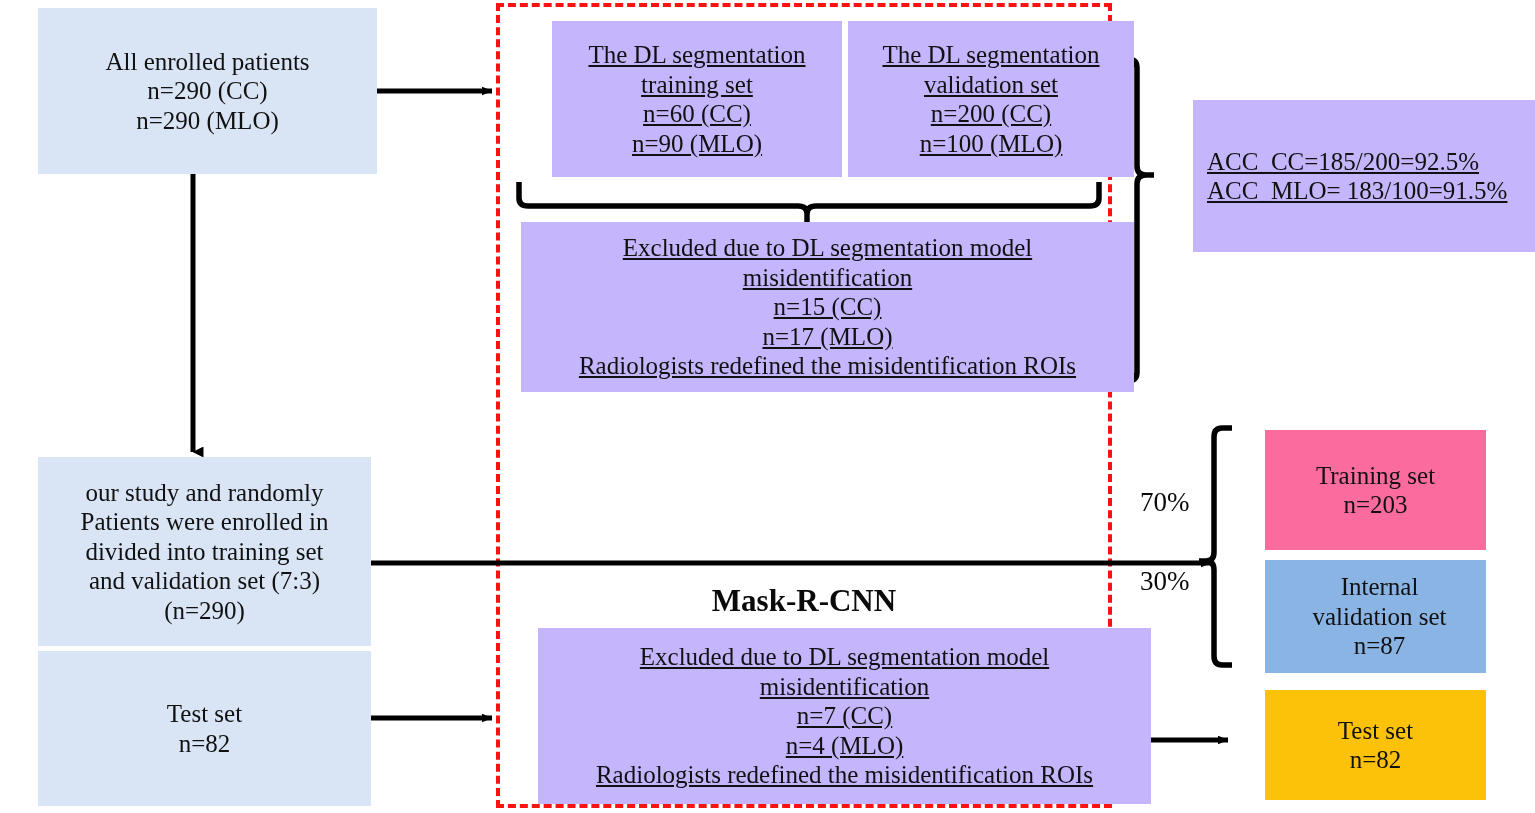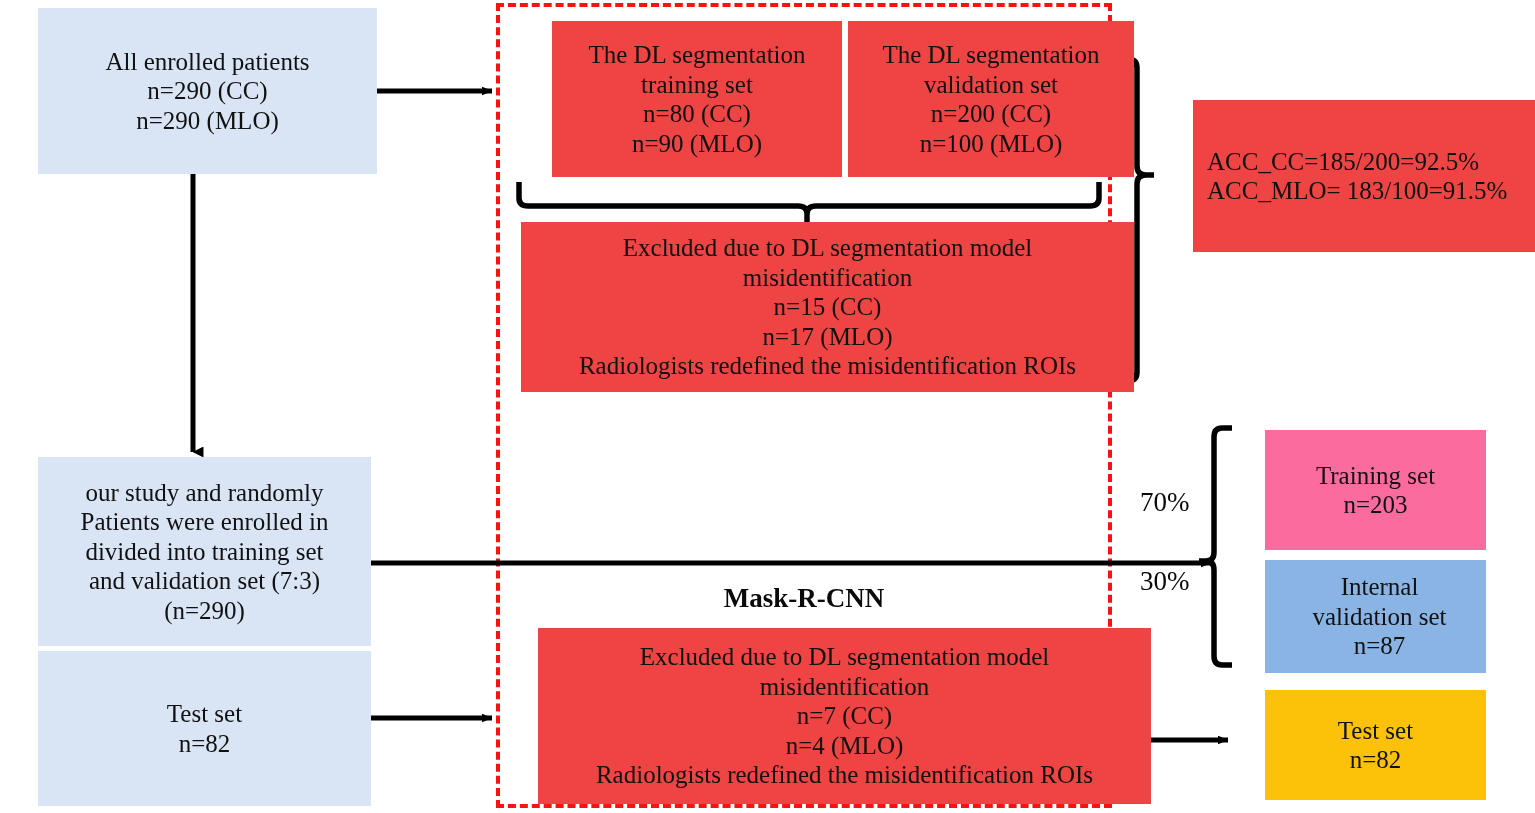--- a/index.html
+++ b/index.html
@@ -21,37 +21,37 @@
     text-align:center;
     line-height:1.18;
     font-size:25px;
     white-space:pre-line;
     color:#111;
     margin-left:32px;
   }
   .box .ln{display:block;width:100%;}
 
   .blue{background:#d9e5f5;}
-  .green{background:#ef4444;}
+  .green{background:#c4b5fd;text-decoration:underline;}
   .pink{background:#fb6b9e;}
   .midblue{background:#8ab4e4;}
   .orange{background:#fcc20a;}
 
   .dashregion{
     position:absolute;
     border:4px dashed #fd1111;
     box-sizing:border-box;
     background:transparent;
     pointer-events:none;
   }
 
   .masklabel{
     position:absolute;
     font-weight:bold;
-    font-size:27px;
+    font-size:31px;
     text-align:center;
     color:#0a0a0a;
   }
 
   .pct{
     position:absolute;
     font-size:27px;
     color:#0a0a0a;
     font-family:Liberation Serif, serif;
   }
@@ -114,21 +114,21 @@
   </div>
 
   <div class="box blue" style="left:6px;top:651px;width:333px;height:155px;">
     <span class="ln">Test set</span>
     <span class="ln">n=82</span>
   </div>
 
   <div class="box green" style="left:520px;top:21px;width:290px;height:156px;">
     <span class="ln">The DL segmentation</span>
     <span class="ln">training set</span>
-    <span class="ln">n=80 (CC)</span>
+    <span class="ln">n=60 (CC)</span>
     <span class="ln">n=90 (MLO)</span>
   </div>
 
   <div class="box green" style="left:816px;top:21px;width:286px;height:156px;">
     <span class="ln">The DL segmentation</span>
     <span class="ln">validation set</span>
     <span class="ln">n=200 (CC)</span>
     <span class="ln">n=100 (MLO)</span>
   </div>
 

